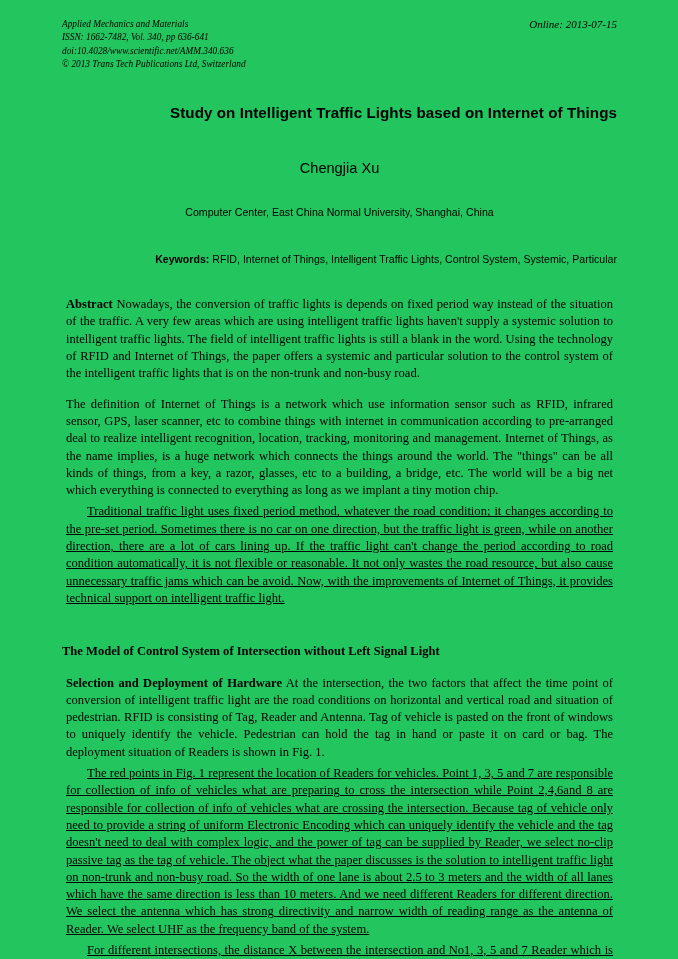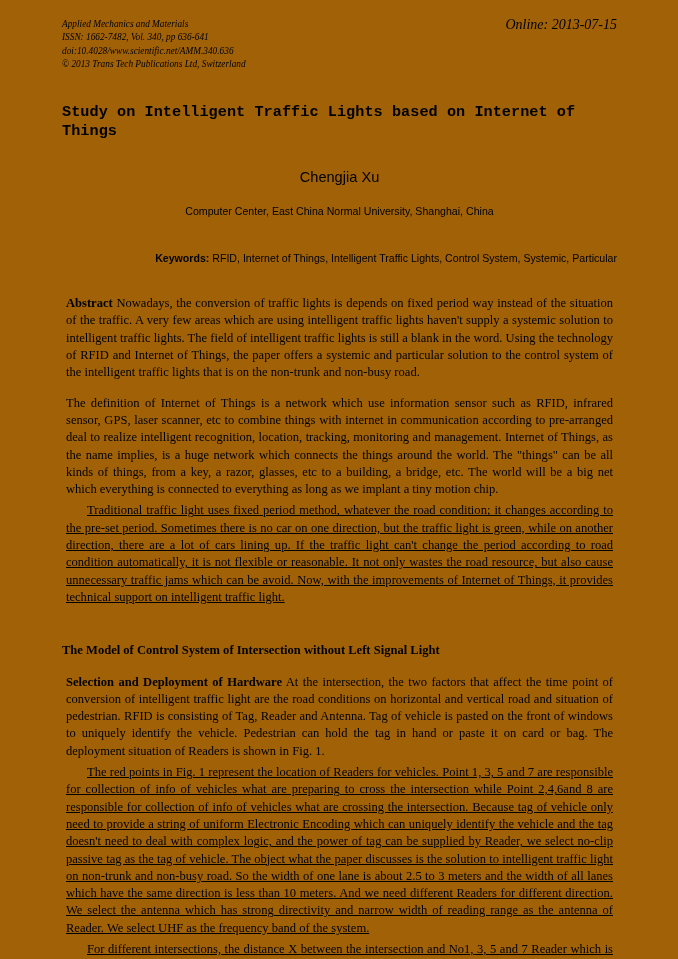--- a/index.html
+++ b/index.html
@@ -5,21 +5,21 @@
 <style>
   html, body {
     margin: 0;
     padding: 0;
     background: #ffffff;
   }
   .page {
     position: relative;
     width: 678px;
     height: 959px;
-    background: #a16207;
+    background: #22c55e;
     overflow: hidden;
     box-sizing: border-box;
     font-family: "Liberation Serif", "DejaVu Serif", serif;
     color: #000000;
   }
   .content {
     position: absolute;
     left: 62px;
     top: 18px;
     width: 555px;
@@ -40,42 +40,42 @@
   }
   .banner-left span {
     display: block;
     white-space: nowrap;
   }
   .banner-right {
     position: absolute;
     right: 0;
     top: 0;
     font-style: italic;
-    font-size: 14px;
+    font-size: 11px;
     line-height: 13.3px;
     white-space: nowrap;
   }
 
   
   .title {
-    font-family: Liberation Mono, monospace;
+    font-family: Liberation Sans, sans-serif;
     font-weight: bold;
     font-size: 15.2px;
     line-height: 19px;
-    text-align: left;
+    text-align: right;
     margin: 0;
     padding-top: 32px;
     letter-spacing: 0.05px;
   }
   .author {
     font-family: "Liberation Sans", "DejaVu Sans", sans-serif;
     font-size: 14.6px;
     line-height: 18px;
     text-align: center;
-    margin: 2px;
+    margin: 12px;
     padding-top: 25px;
   }
   .affiliation {
     font-family: "Liberation Sans", "DejaVu Sans", sans-serif;
     font-size: 10.6px;
     line-height: 14px;
     text-align: center;
     margin: 0;
     padding-top: 16px;
   }

